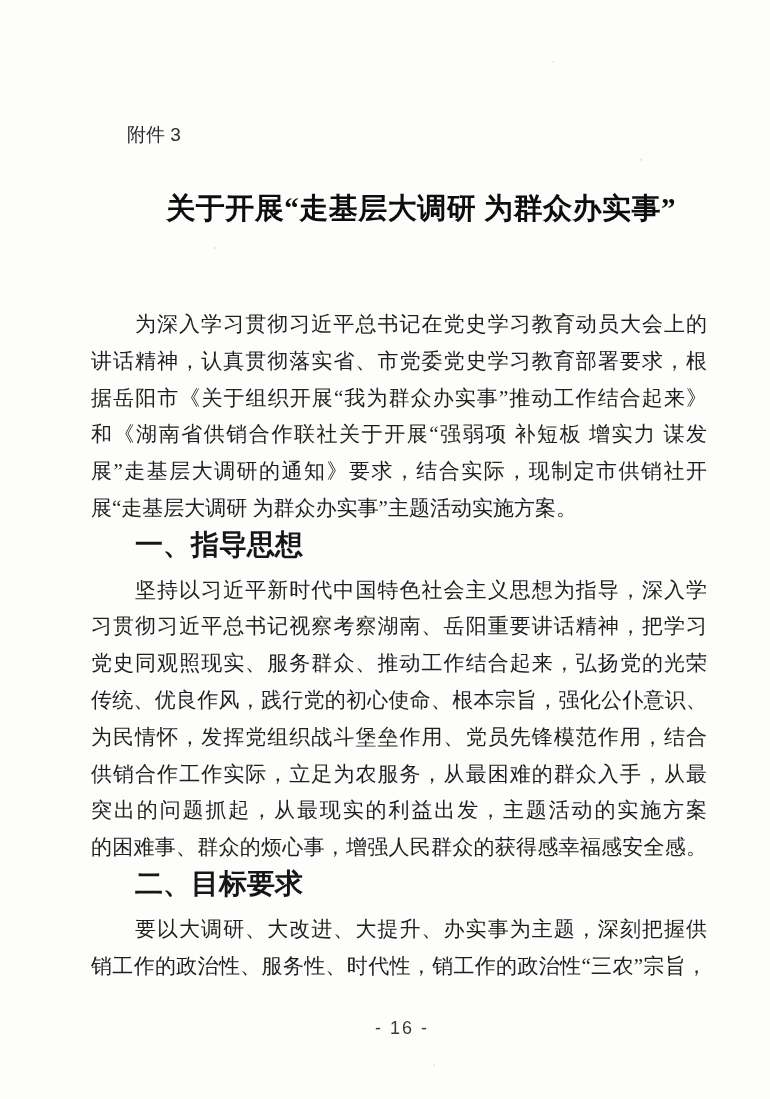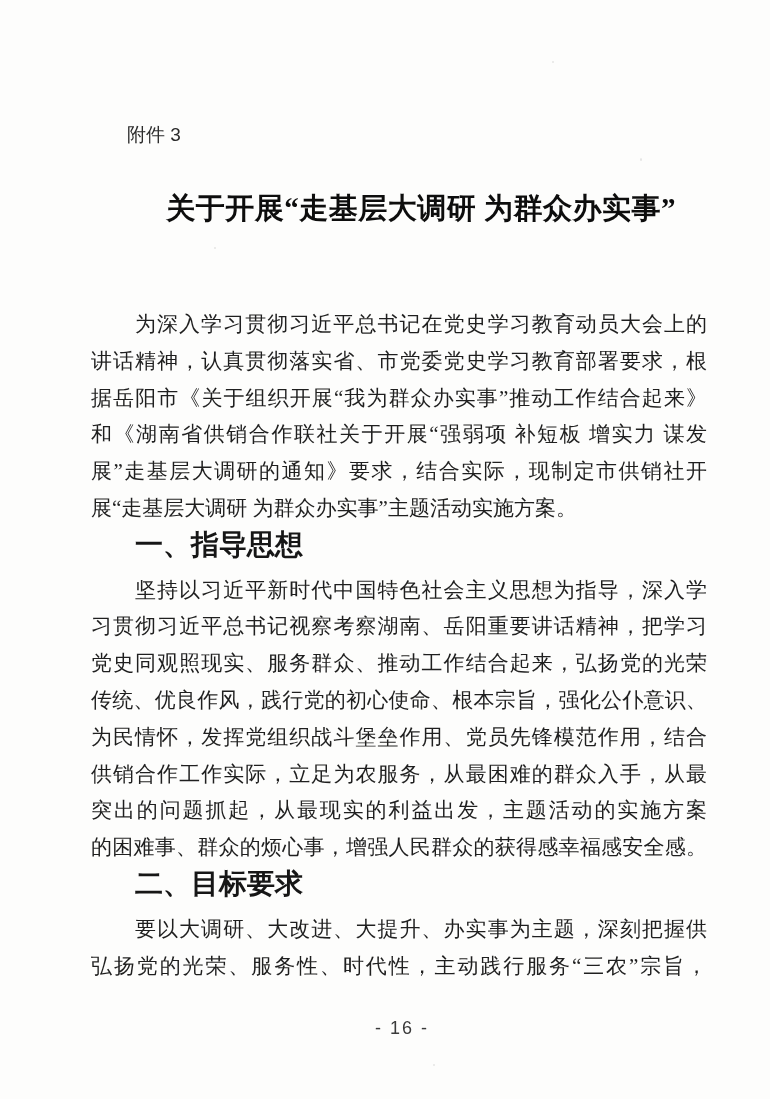--- a/index.html
+++ b/index.html
@@ -103,21 +103,21 @@
       <div class="line indent">坚持以习近平新时代中国特色社会主义思想为指导，深入学</div>
       <div class="line">习贯彻习近平总书记视察考察湖南、岳阳重要讲话精神，把学习</div>
       <div class="line">党史同观照现实、服务群众、推动工作结合起来，弘扬党的光荣</div>
       <div class="line">传统、优良作风，践行党的初心使命、根本宗旨，强化公仆意识、</div>
       <div class="line">为民情怀，发挥党组织战斗堡垒作用、党员先锋模范作用，结合</div>
       <div class="line">供销合作工作实际，立足为农服务，从最困难的群众入手，从最</div>
       <div class="line">突出的问题抓起，从最现实的利益出发，主题活动的实施方案</div>
       <div class="line">的困难事、群众的烦心事，增强人民群众的获得感幸福感安全感。</div>
       <div class="heading">二、目标要求</div>
       <div class="line indent">要以大调研、大改进、大提升、办实事为主题，深刻把握供</div>
-      <div class="line">弘扬党的光荣、服务性、时代性，主动践行服务“三农”宗旨，</div>
+      <div class="line">销工作的政治性、服务性、时代性，销工作的政治性“三农”宗旨，</div>
     </div>
 
   <div class="page-footer">- 16 -</div>
 
   <div class="speck" style="left:552px; top:61px; width:2px; height:2px;"></div>
   <div class="speck" style="left:640px; top:158px; width:2px; height:3px;"></div>
   <div class="speck" style="left:214px; top:247px; width:2px; height:2px;"></div>
   <div class="speck" style="left:433px; top:1064px; width:2px; height:2px;"></div>
 
 </div>

